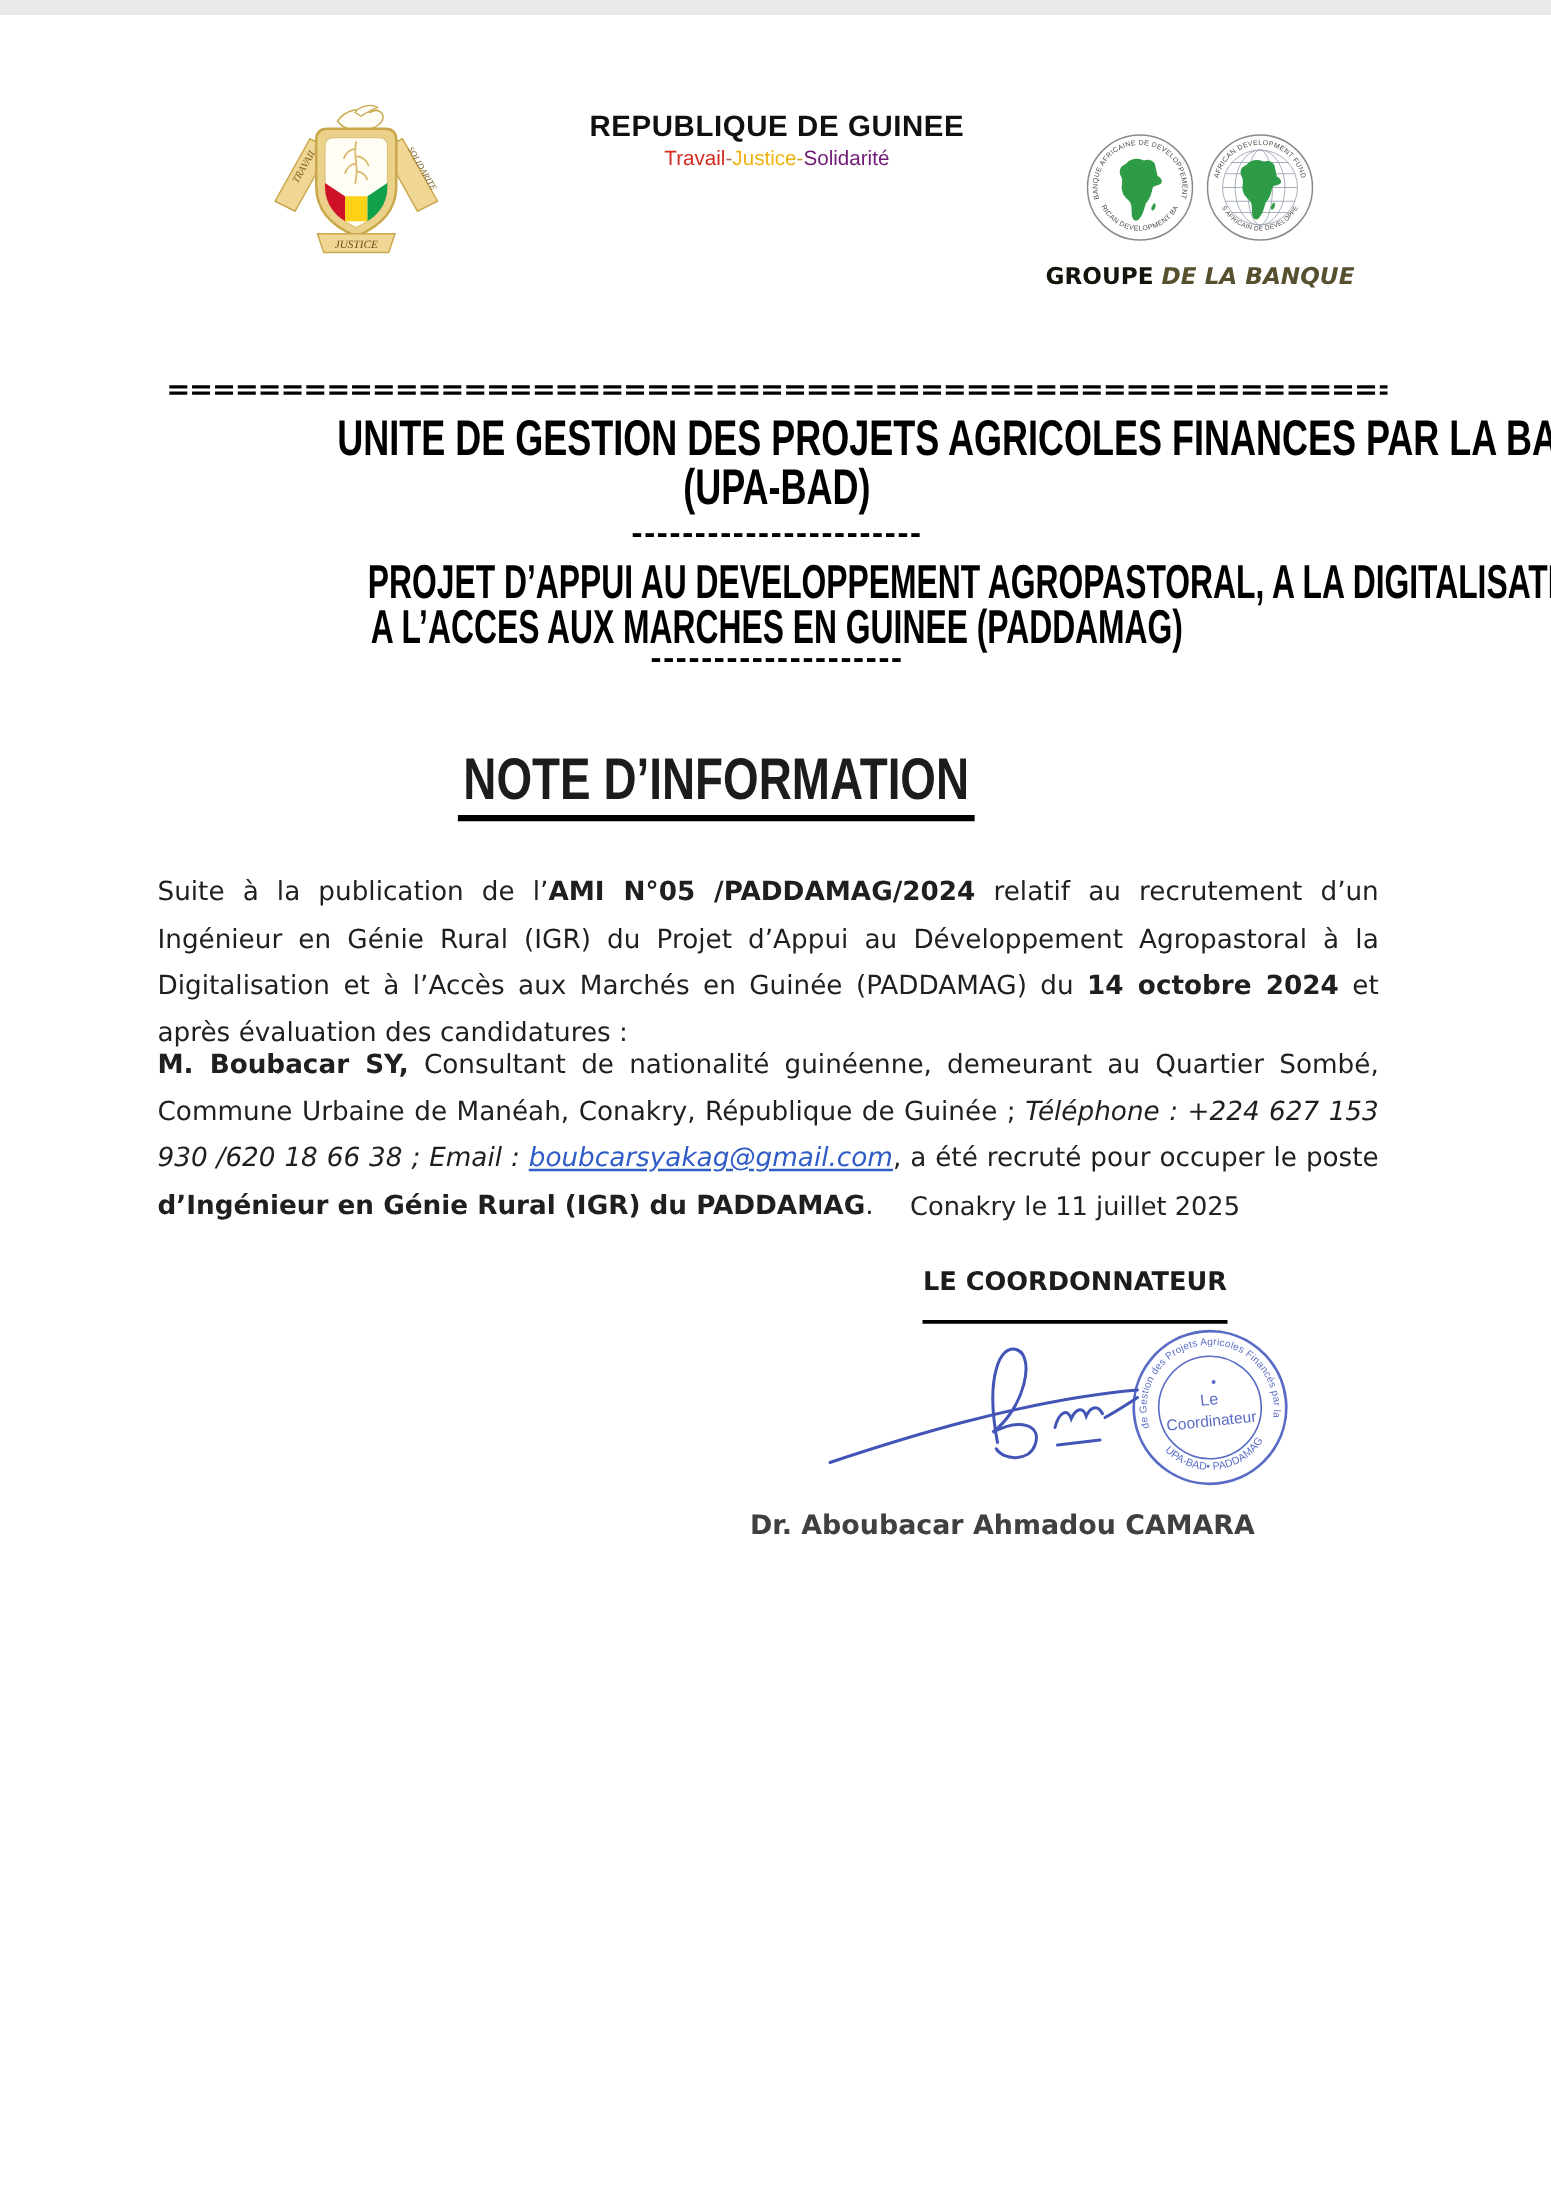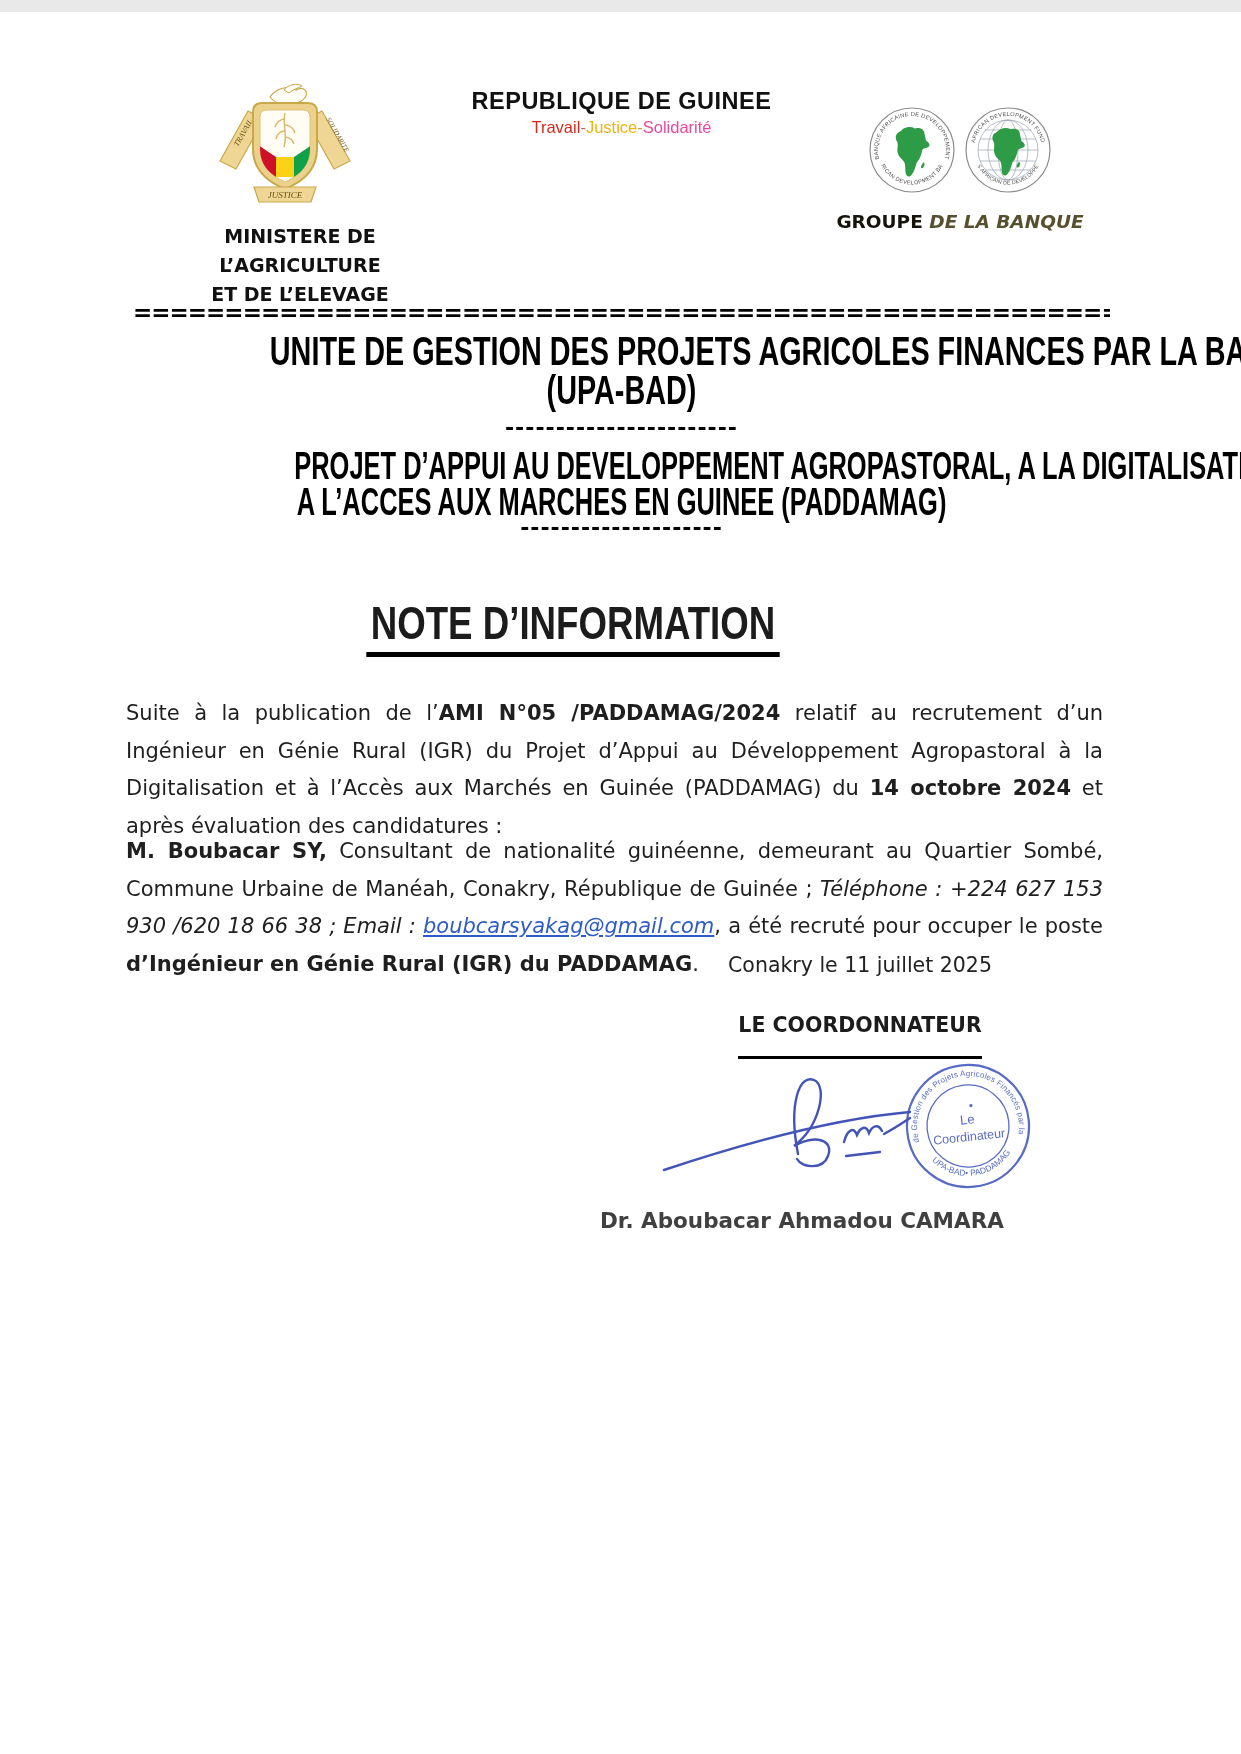--- a/index.html
+++ b/index.html
@@ -8,21 +8,21 @@
     background:#ffffff;overflow:hidden;
     font-family:"DejaVu Sans",sans-serif;color:#1c1c1c;
   }
   .abs{position:absolute;}
   
   .republic-block{left:133px;top:76px;width:977px;text-align:center;}
   .republic-title{font-family:"Liberation Sans",sans-serif;font-weight:bold;font-size:23.5px;letter-spacing:0.5px;color:#111;}
   .motto{font-family:"Liberation Sans",sans-serif;font-size:16.5px;margin-top:3px;}
   .motto .w1{color:#D52B1E;} .motto .sep1{color:#b06a5a;}
   .motto .w2{color:#EFB310;} .motto .sep2{color:#cfa23a;}
-  .motto .w3{color:#ec4899;}
+  .motto .w3{color:#701a75;}
   .emblem-box{left:210px;top:68px;width:150px;height:132px;}
   .ministry{left:148px;top:210px;width:304px;text-align:center;font-weight:bold;font-size:19px;line-height:29px;color:#111;}
   .afdb-box{left:868px;top:94px;display:flex;gap:8px;}
   .bank-group{left:795px;top:196px;width:330px;text-align:center;font-weight:bold;font-size:18.5px;line-height:28px;}
   .bank-group .black{color:#15130c;}
   .bank-group .olive{color:#57502F;font-style:italic;}
   
   .separator{left:133px;top:288px;width:977px;height:26px;overflow:hidden;white-space:nowrap;
     font-weight:bold;font-size:23px;line-height:24px;letter-spacing:-1px;color:#000;}
   .title-line{left:133px;width:977px;text-align:center;color:#000;}
@@ -102,24 +102,20 @@
         <path d="M48,64 L66,76 L66,96 L48,84 Z" fill="#CE1126"></path>
         <path d="M66,76 L84,76 L84,96 L66,96 Z" fill="#FCD116"></path>
         <path d="M84,76 L102,64 L102,84 L84,96 Z" fill="#12A14B"></path>
       </g>
 
       <polygon points="44,106 106,106 101,121 49,121" fill="#efd694" stroke="#c9a84c" stroke-width="1.2"></polygon>
       <text x="75" y="117" text-anchor="middle" font-size="9" font-style="italic" fill="#6b4f16" font-family="Liberation Serif, serif">JUSTICE</text>
     </svg>
   </div>
 
-  <div class="abs ministry">
-    <div>MINISTERE DE L’AGRICULTURE</div>
-    <div>ET DE L’ELEVAGE</div>
-  </div>
 
   <div class="abs afdb-box">
     <svg viewBox="-44 -44 88 88" width="88" height="88">
       <circle r="42" fill="#ffffff" stroke="#8a8a8a" stroke-width="1.2"></circle>
       <text font-size="5.6" fill="#4c4c4c" letter-spacing="0.3" font-family="Liberation Sans, sans-serif">
         <textPath href="#ringTop" startOffset="50%" text-anchor="middle">BANQUE AFRICAINE DE DEVELOPPEMENT</textPath>
       </text>
       <text font-size="5.6" fill="#4c4c4c" letter-spacing="0.3" font-family="Liberation Sans, sans-serif">
         <textPath href="#ringBot" startOffset="50%" text-anchor="middle">AFRICAN DEVELOPMENT BANK</textPath>
       </text>

